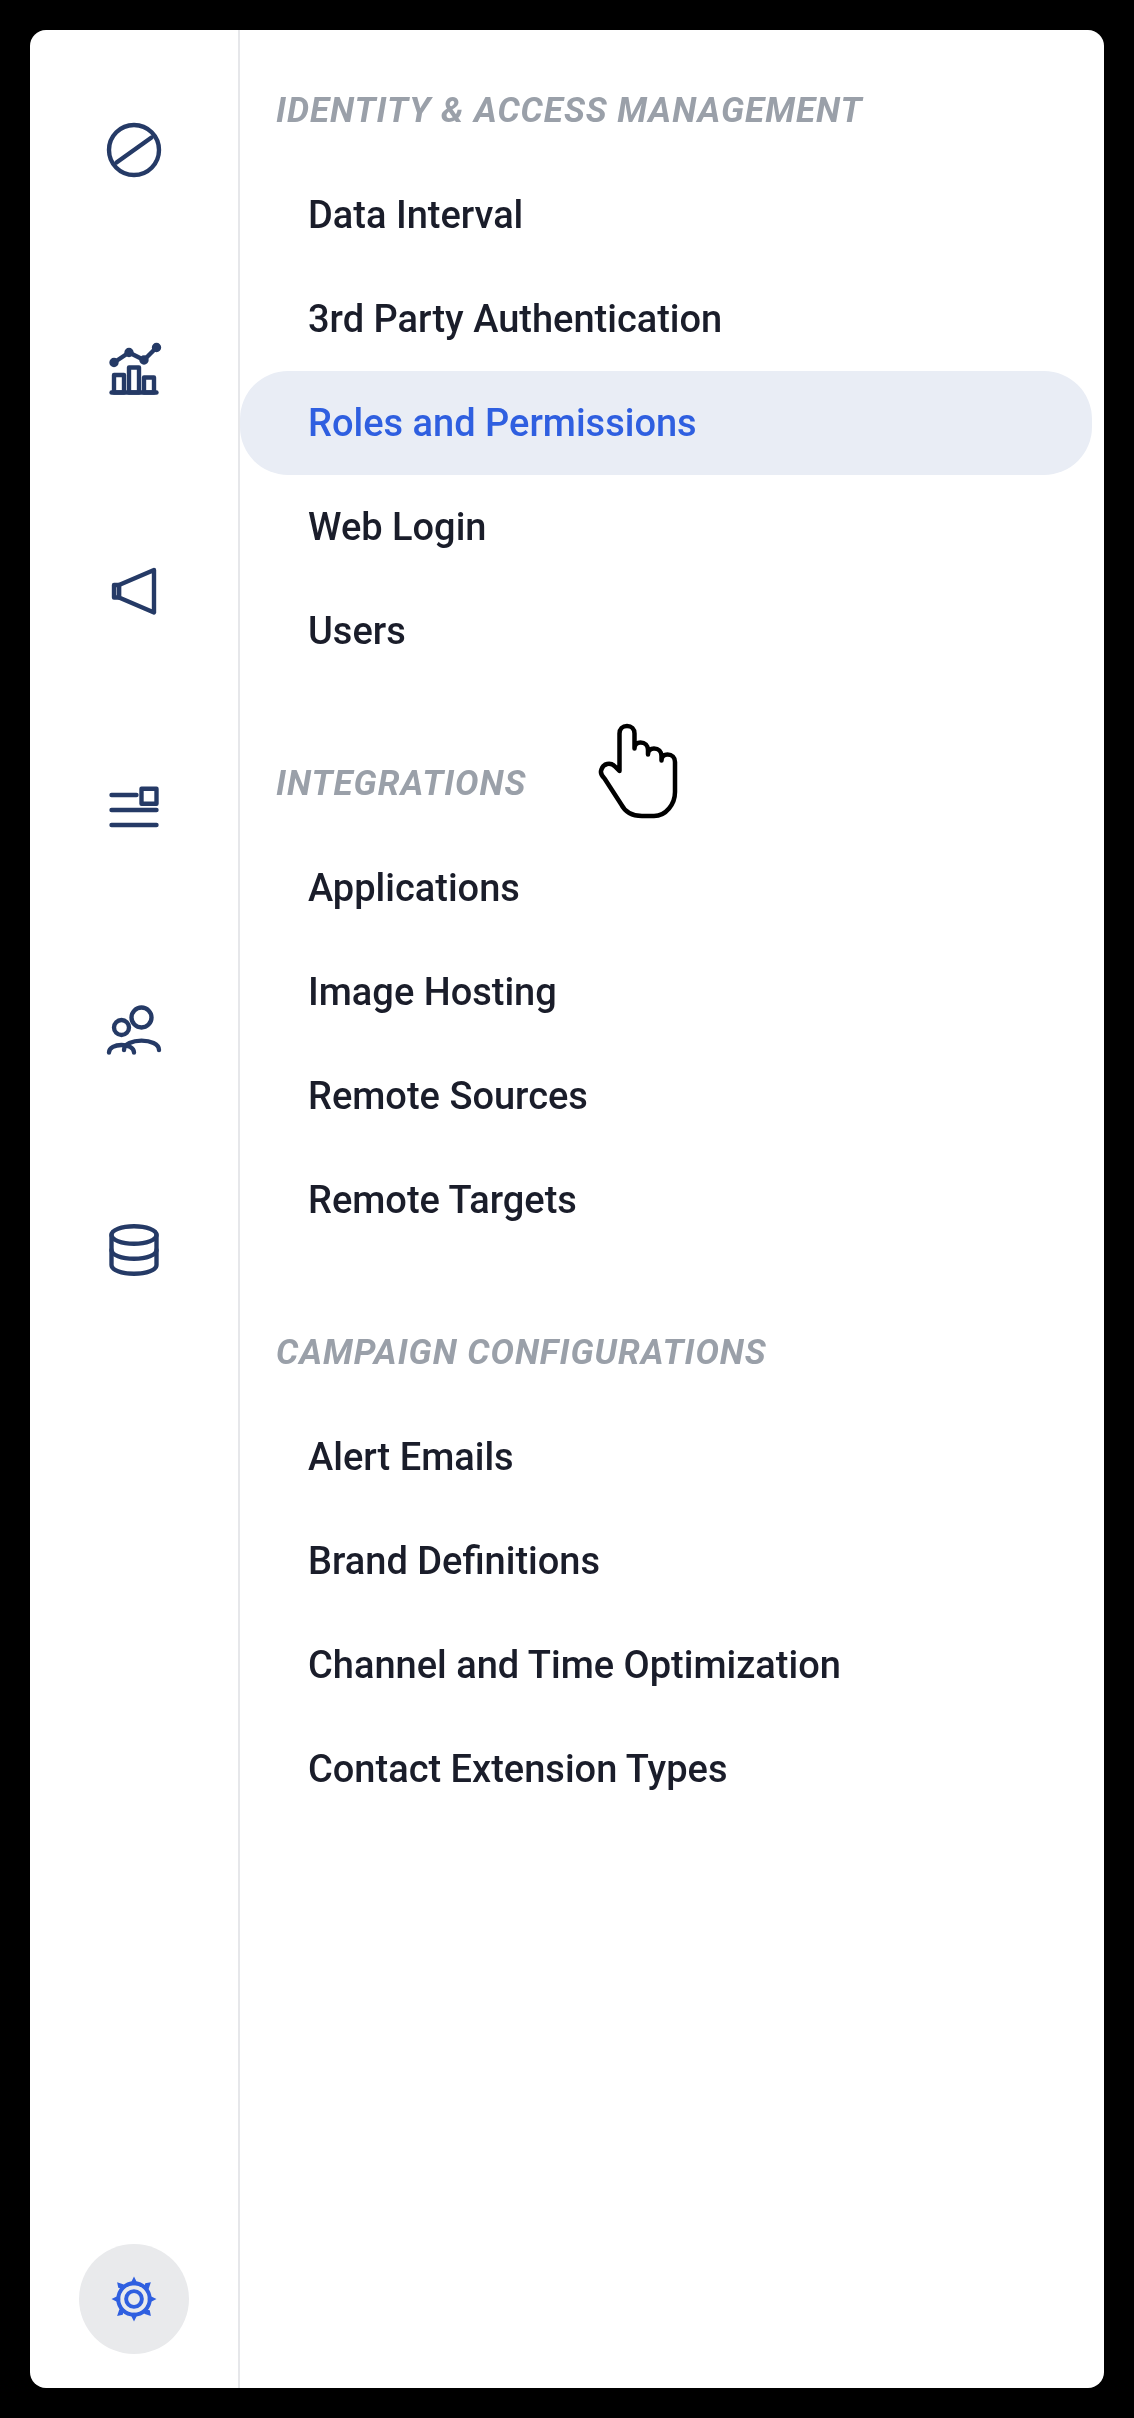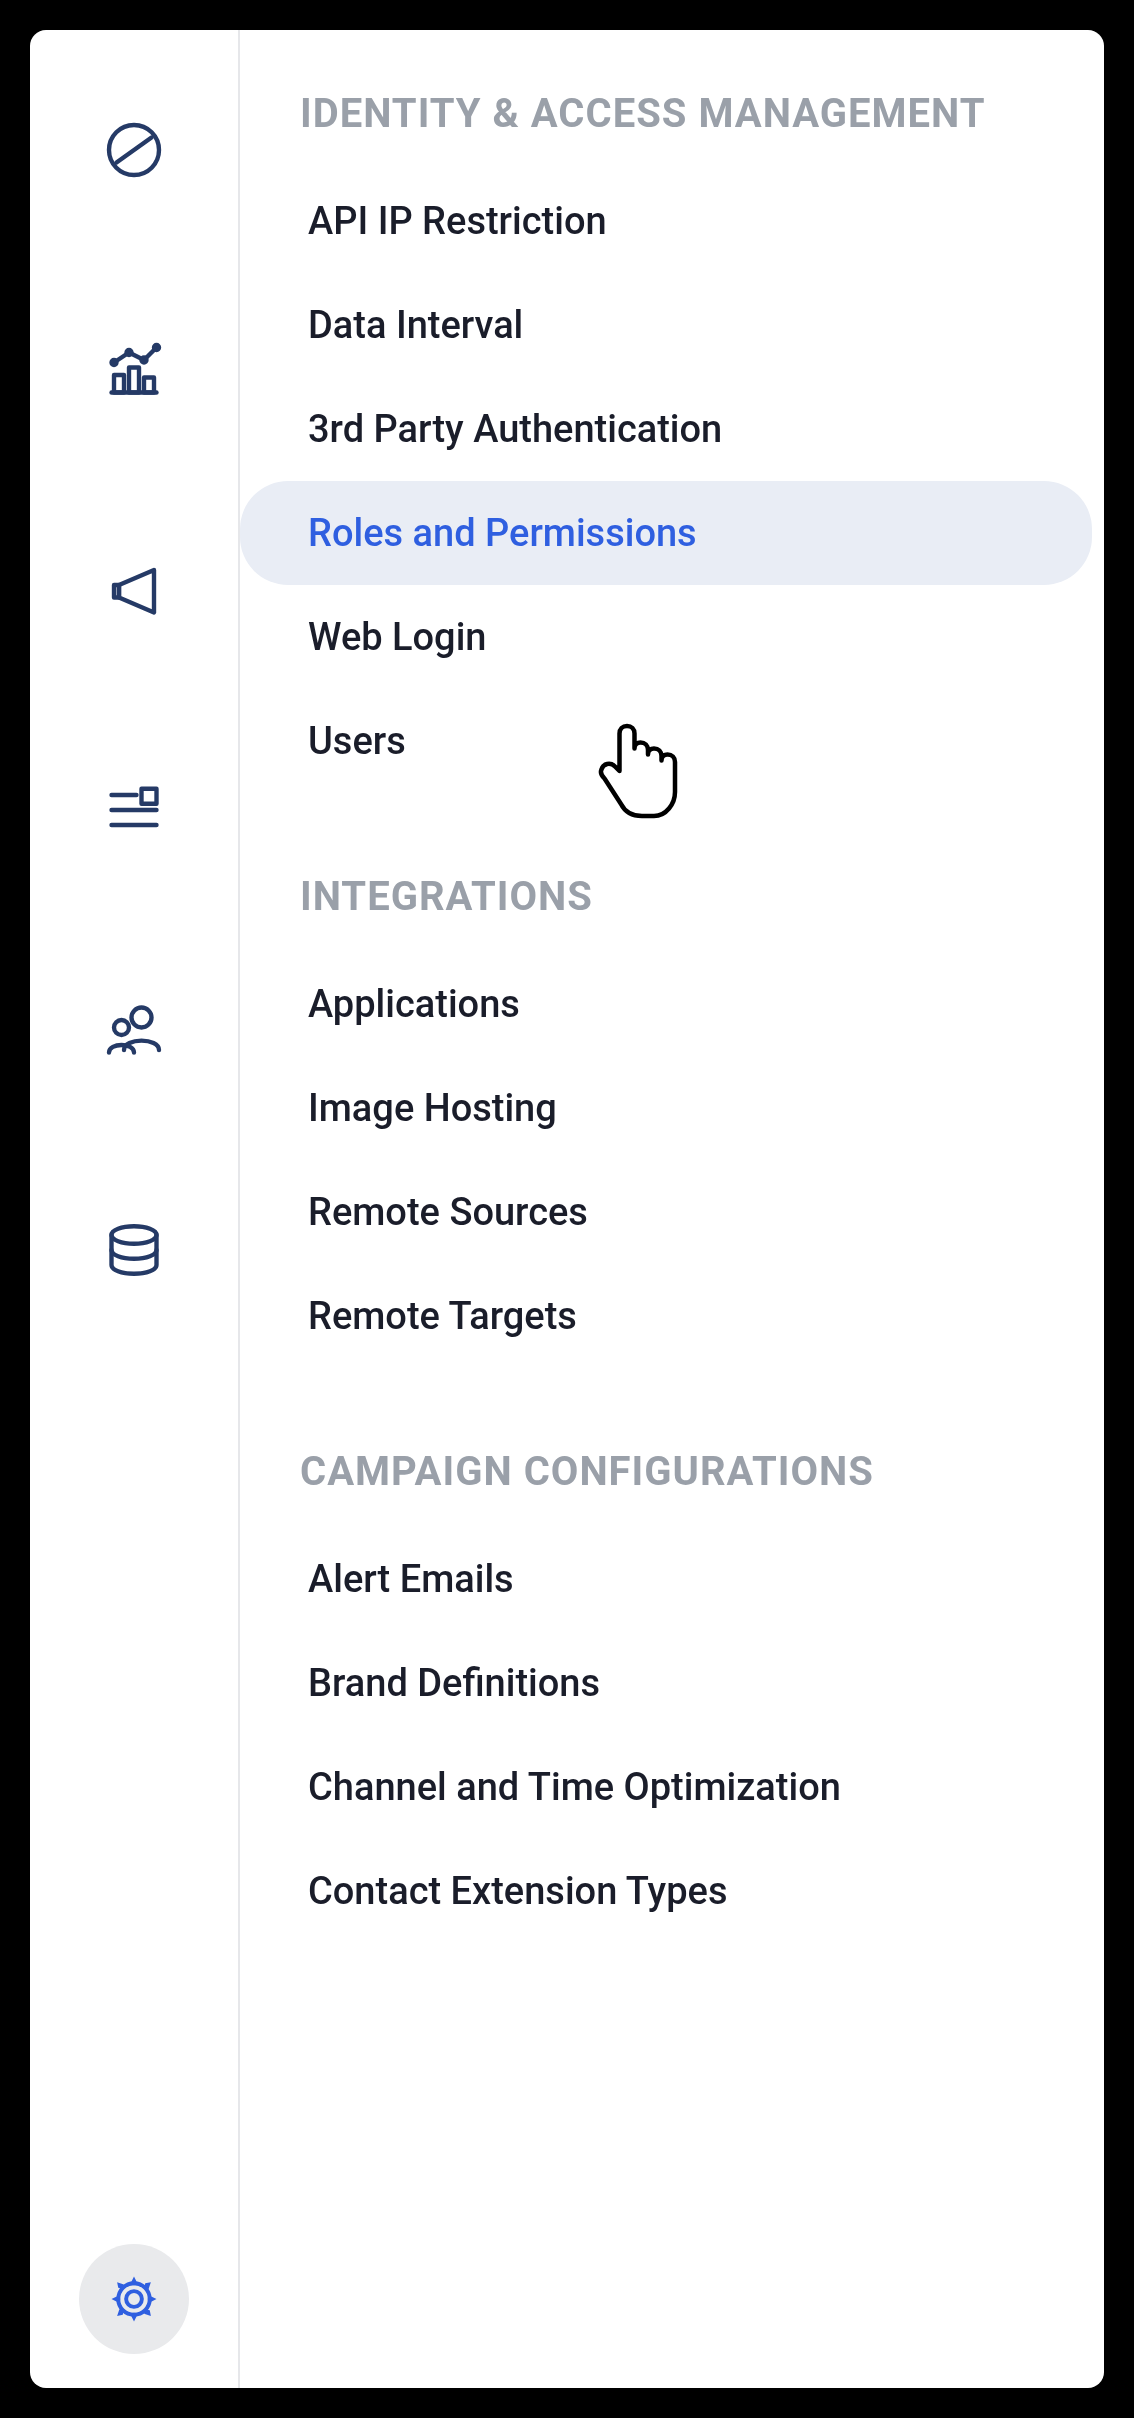--- a/index.html
+++ b/index.html
@@ -51,26 +51,27 @@
     justify-content: center;
   }
   .rail-bottom svg { width: 54px; height: 54px; stroke: #2f5fe0; fill: none; stroke-width: 3.5; stroke-linecap: round; stroke-linejoin: round; }
 
   .panel {
     flex: 1;
     padding-top: 60px;
     overflow: hidden;
   }
   .section-title {
-    font-size: 40px;
+    font-size: 35px;
     font-weight: 700;
     letter-spacing: 1px;
     color: #9aa0a9;
-    padding: 0 0 32px 60px;
+    padding: 0 0 32px 36px;
     text-transform: uppercase;
+    font-style: italic;
   }
   .menu-item {
     height: 104px;
     display: flex;
     align-items: center;
     padding-left: 68px;
     margin-right: 12px;
     font-size: 38px;
     font-weight: 500;
     color: #1a1d2a;
@@ -160,21 +161,20 @@
         <circle cx="24" cy="24" r="7"></circle>
         <path d="M24 4 L27 10 L24 12 L21 10 Z M24 44 L21 38 L24 36 L27 38 Z M4 24 L10 21 L12 24 L10 27 Z M44 24 L38 27 L36 24 L38 21 Z M9 9 L15 11 L14 15 L10 14 Z M39 39 L33 37 L34 33 L38 34 Z M39 9 L37 15 L33 14 L34 10 Z M9 39 L11 33 L15 34 L14 38 Z" fill="#2f5fe0" stroke="none"></path>
         <circle cx="24" cy="24" r="14"></circle>
       </svg>
     </div>
   </div>
 
   <div class="panel">
 
     <div class="section-title">IDENTITY &amp; ACCESS MANAGEMENT</div>
-    <div class="menu-item">API IP Restriction</div>
     <div class="menu-item">Data Interval</div>
     <div class="menu-item">3rd Party Authentication</div>
     <div class="menu-item active">Roles and Permissions</div>
     <div class="menu-item">Web Login</div>
     <div class="menu-item">Users</div>
 
     <div class="section-gap"></div>
 
     <div class="section-title">INTEGRATIONS</div>
     <div class="menu-item">Applications</div>

